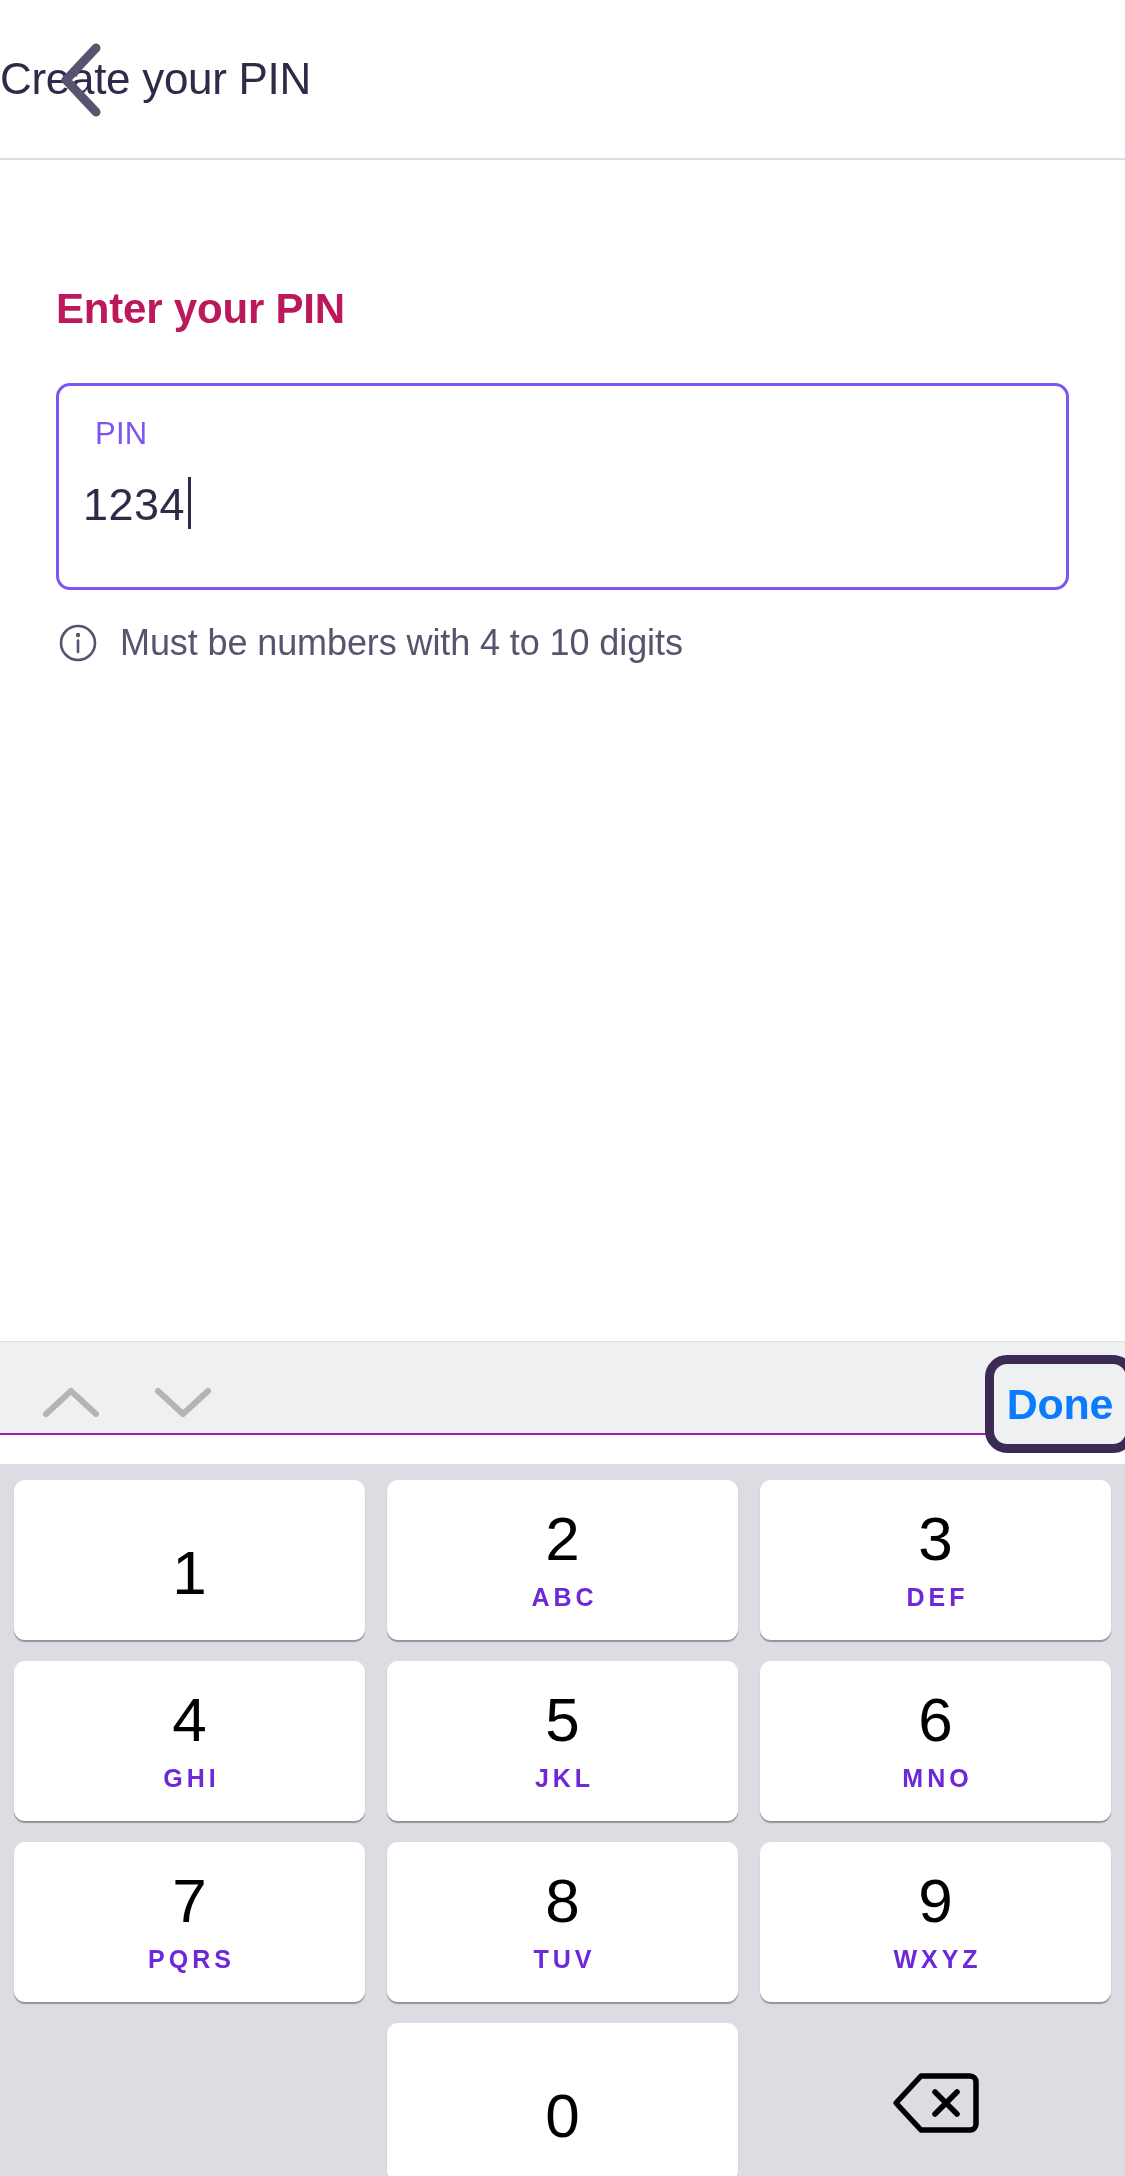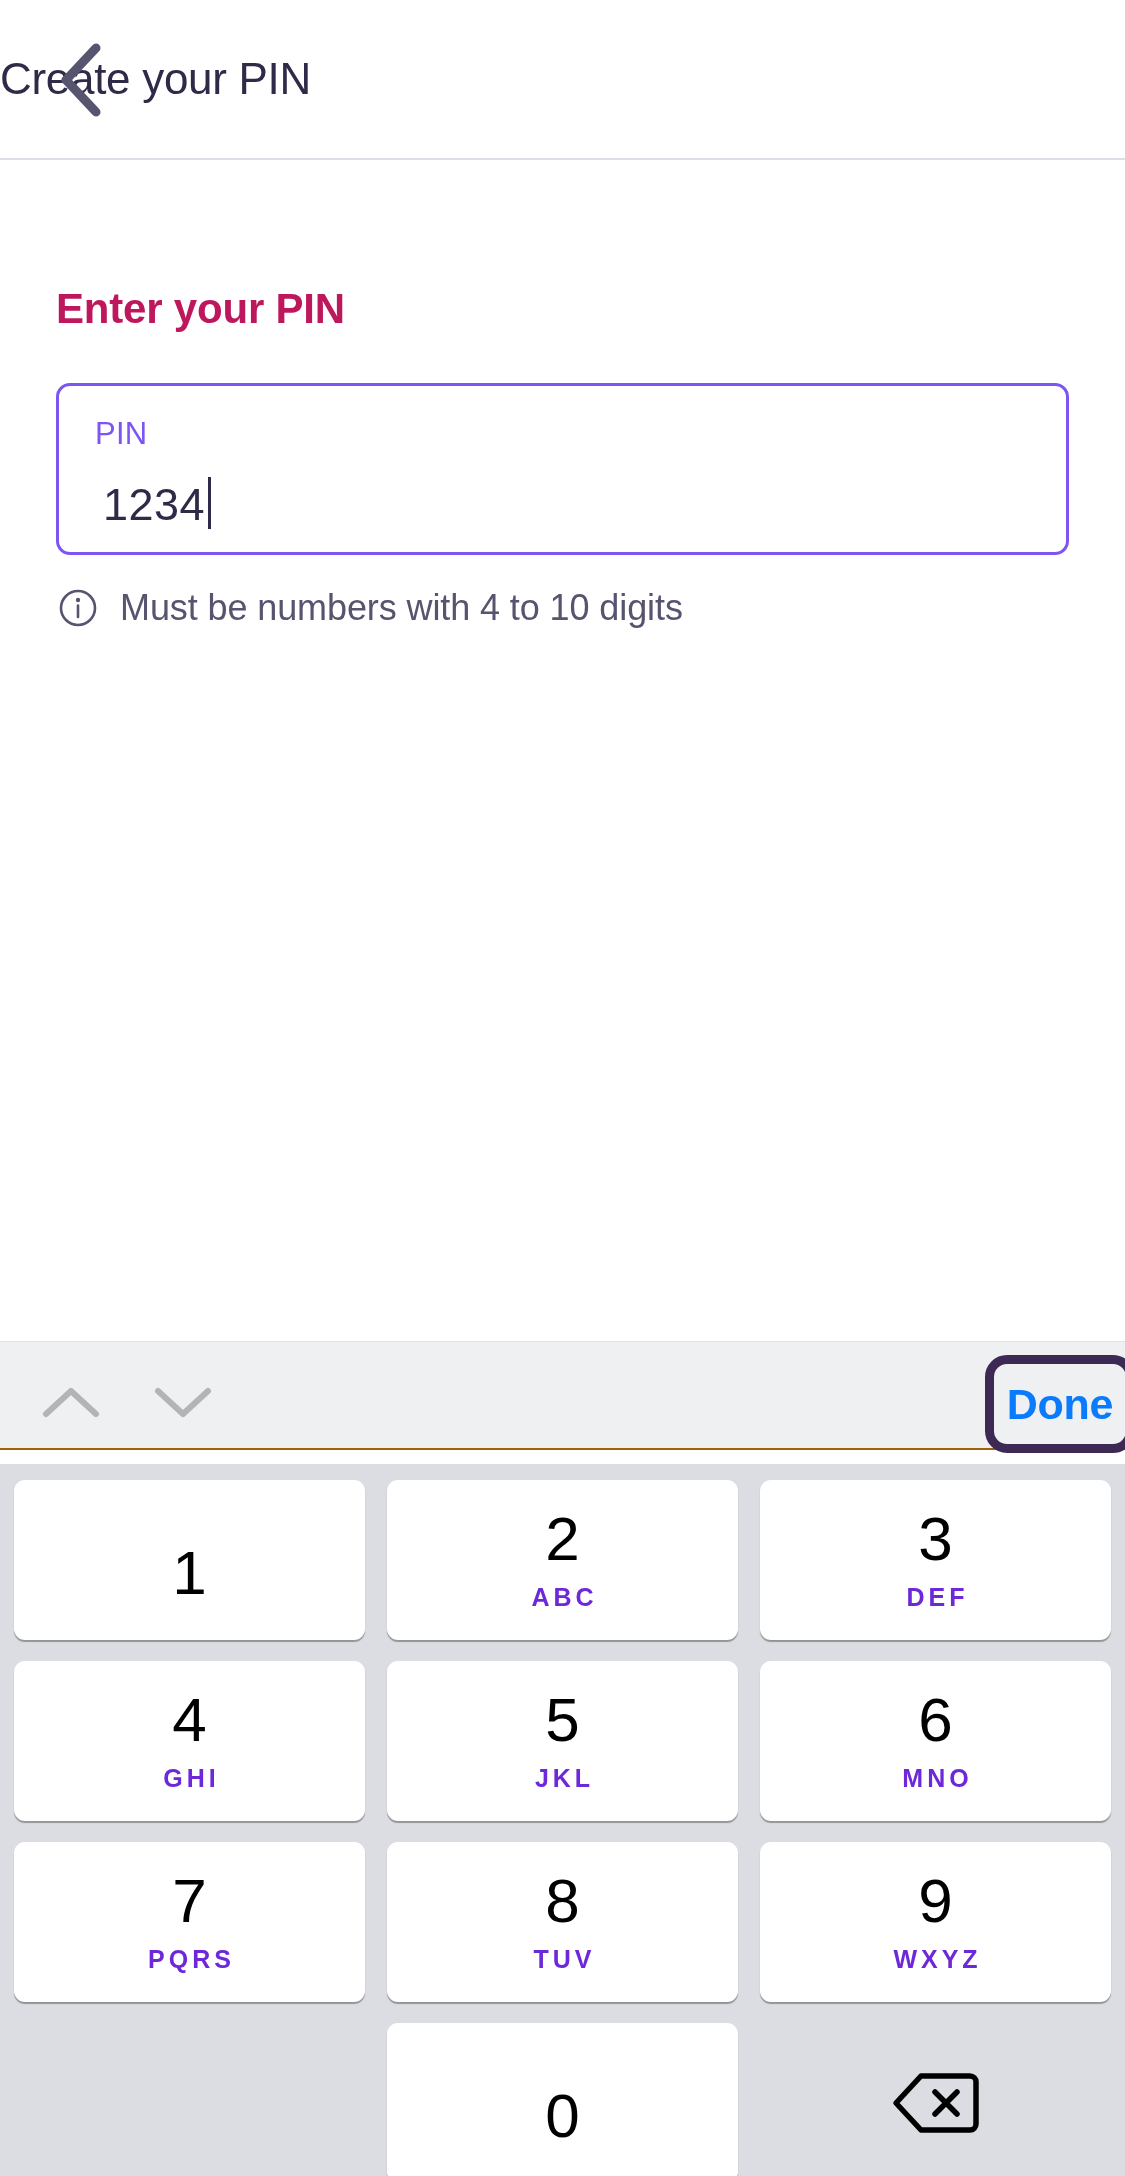--- a/index.html
+++ b/index.html
@@ -74,39 +74,39 @@
     font-size: 37px;
     font-weight: normal;
     color: #56546e;
     letter-spacing: -0.2px;
   }
 
   
   .field {
     position: relative;
     margin-top: 50px;
-    height: 172px;
+    height: 207px;
     border: 3px solid #7d55f3;
     border-radius: 14px;
     background: #ffffff;
   }
 
   .field-label {
     position: absolute;
     top: 30px;
     left: 36px;
     font-size: 31px;
     color: #7d55f3;
     letter-spacing: 0.2px;
   }
 
   .field-value {
     position: absolute;
     top: 82px;
-    left: 44px;
+    left: 24px;
     font-size: 45px;
     color: #2e2a47;
     letter-spacing: 0.5px;
     display: flex;
     align-items: baseline;
   }
 
   .caret {
     display: inline-block;
     width: 3px;
@@ -136,24 +136,24 @@
     color: #56546e;
     letter-spacing: -0.1px;
   }
 
   
   .accessory-bar {
     position: absolute;
     left: 0;
     top: 1341px;
     width: 1125px;
-    height: 109px;
+    height: 94px;
     background: #eff0f1;
     border-top: 1px solid #e2e2e4;
-    border-bottom: 2px solid #a16207;
+    border-bottom: 2px solid #a21caf;
   }
 
   .nav-chevrons {
     position: absolute;
     left: 34px;
     top: 0;
     height: 123px;
     display: flex;
     align-items: center;
     gap: 38px;

